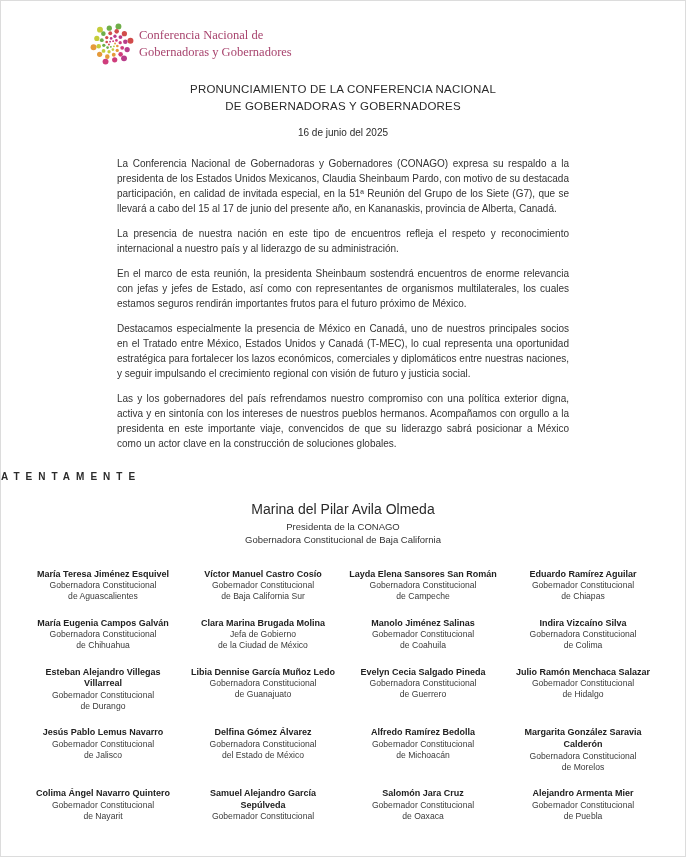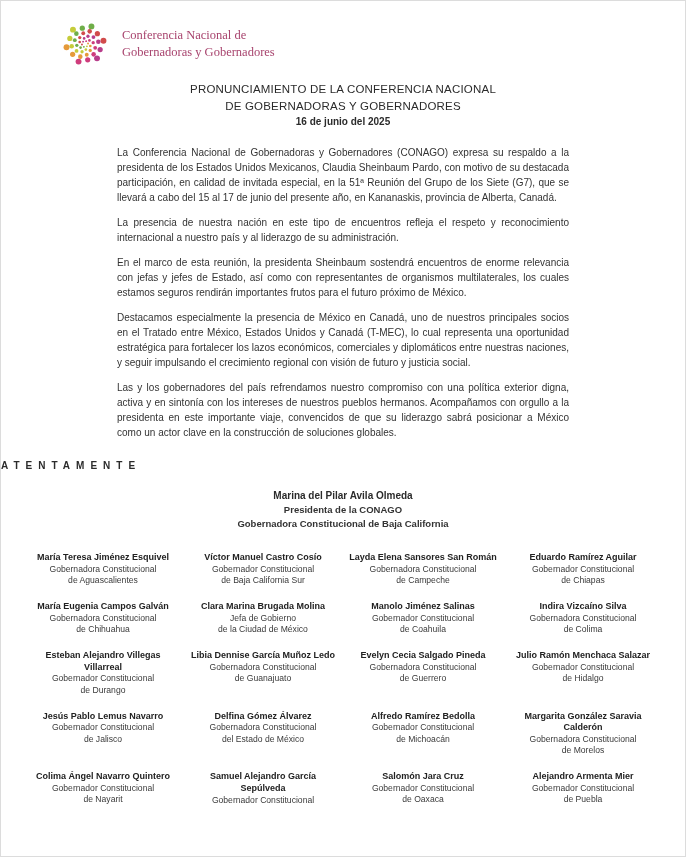--- a/index.html
+++ b/index.html
@@ -12,22 +12,21 @@
     border: 1px solid #dcdcdc;
     color: #2b2b2b;
     padding-top: 16px;
     padding-bottom: 20px;
   }
 
   
   .header {
     display: flex;
     align-items: center;
-    gap: 10px;
-    padding-left: 57px;
+    padding-left: 84px;
     margin-bottom: 10px;
   }
   .logo { width: 54px; height: 54px; flex: 0 0 auto; }
   .org-name {
     font-family: "Liberation Serif", serif;
     font-size: 12.5px;
     line-height: 1.35;
     color: var(--brand, #a8446e);
   }
 
@@ -35,23 +34,23 @@
   .title {
     text-align: center;
     font-weight: normal;
     font-size: 11.5px;
     line-height: 1.45;
     letter-spacing: 0.2px;
     margin-top: 8px;
   }
   .date {
     text-align: center;
-    font-weight: bold;
+    font-weight: normal;
     font-size: 10px;
-    margin-top: 2px;
+    margin-top: 13px;
   }
 
   
   .body-paragraphs { padding: 0 116px; margin-top: 18px; }
   .para {
     font-size: 10px;
     line-height: 1.5;
     text-align: justify;
     margin-bottom: 10px;
     color: #333;
@@ -61,22 +60,22 @@
   .atentamente {
     text-align: left;
     font-weight: bold;
     font-size: 10px;
     letter-spacing: 6px;
     margin-top: 20px;
   }
 
   
   .president { text-align: center; margin-top: 18px; line-height: 1.4; }
-  .sig-name { font-weight: bold; font-size: 10px; }
-  .sig-title { font-size: 9.5px; color: #333; font-weight: bold; }
+  .sig-name { font-weight: normal; font-size: 14px; }
+  .sig-title { font-size: 9.5px; color: #333; }
 
   
   .signatories {
     display: grid;
     grid-template-columns: repeat(4, 1fr);
     column-gap: 8px;
     row-gap: 15px;
     padding: 0 26px;
     margin-top: 22px;
   }

